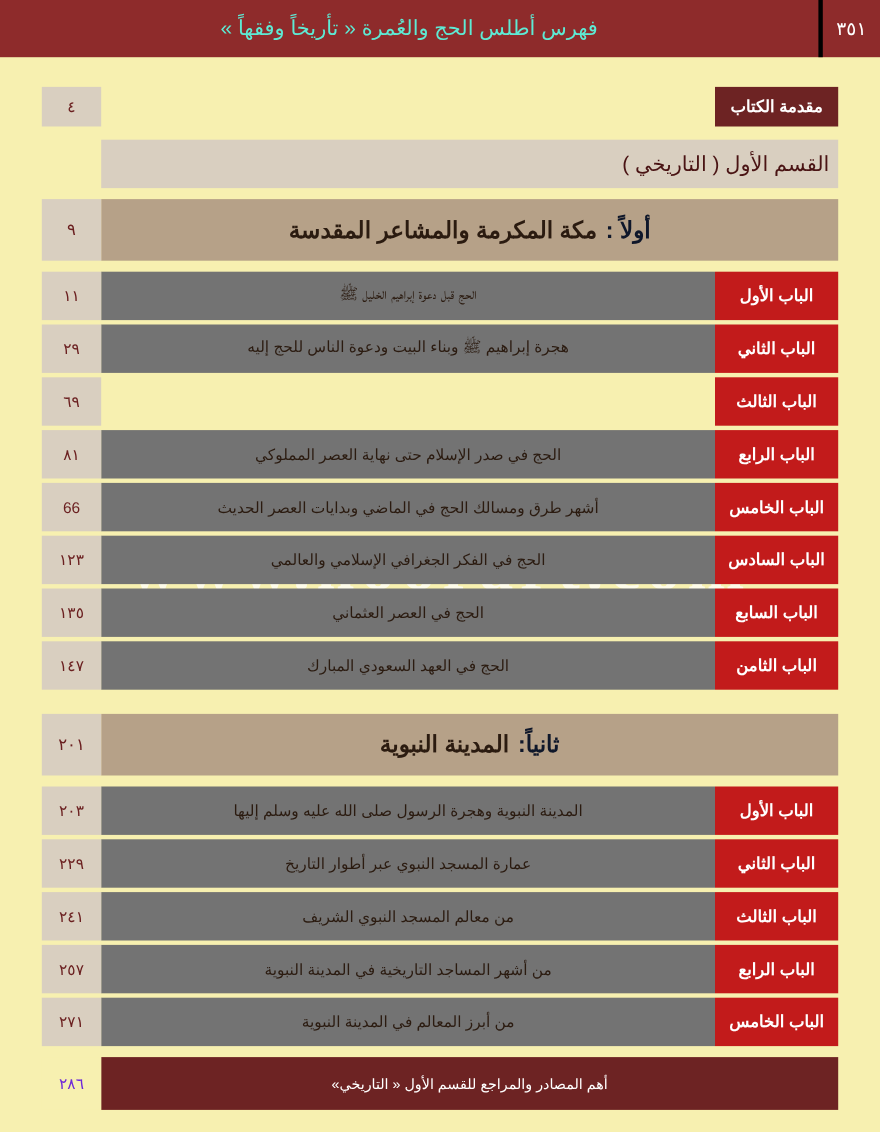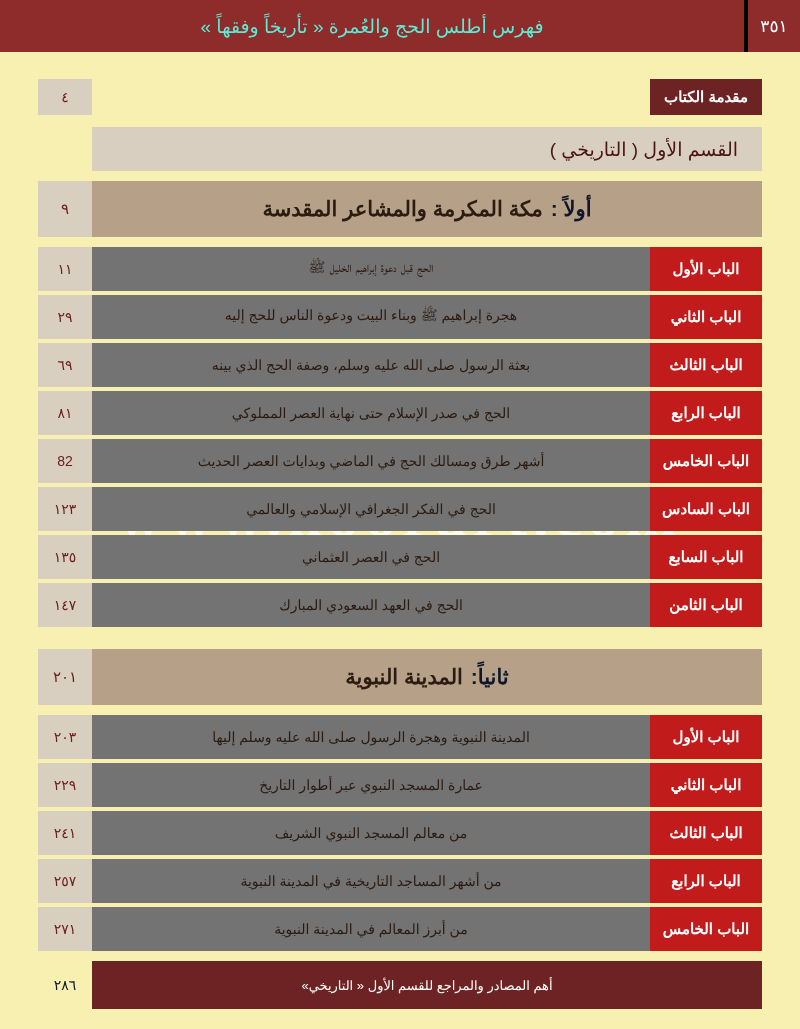--- a/index.html
+++ b/index.html
@@ -95,21 +95,21 @@
 
   
   .row-part { margin-bottom: 10px; }
   .part-bar {
     background: #d9cfc0;
     color: #4a1414;
     font-size: 19px;
     height: 44px;
     display: flex;
     align-items: center;
-    padding: 0 24px;
+    padding: 0 8px;
     flex: 1;
     box-sizing: border-box;
   }
   .part-spacer { width: 54px; }
 
   
   .row-band { margin-bottom: 10px; }
   .band {
     flex: 1;
     background: #b6a188;
@@ -158,21 +158,21 @@
   .foot-bar {
     flex: 1;
     background: #6d2323;
     color: #ffffff;
     font-size: 13px;
     height: 48px;
     display: flex;
     align-items: center;
     justify-content: center;
   }
-  .row-foot .num-cell { height: 48px; background: #f7f0b0; color: #0f172a; }
+  .row-foot .num-cell { height: 48px; background: #f7f0b0; color: #6d28d9; }
 
   .gap { height: 18px; }
 
   
   .watermark {
     position: absolute;
     top: 480px;
     left: 0;
     right: 0;
     text-align: center;
@@ -221,32 +221,31 @@
     <div class="chap-text">الحج قبل دعوة إبراهيم الخليل ﷺ</div>
     <div class="num-cell">١١</div>
   </div>
   <div class="row row-chap">
     <div class="chap-label">الباب الثاني</div>
     <div class="chap-text">هجرة إبراهيم ﷺ وبناء البيت ودعوة الناس للحج إليه</div>
     <div class="num-cell">٢٩</div>
   </div>
   <div class="row row-chap">
     <div class="chap-label">الباب الثالث</div>
-    <div class="chap-text">بعثة الرسول صلى الله عليه وسلم، وصفة الحج الذي بينه</div>
     <div class="num-cell">٦٩</div>
   </div>
   <div class="row row-chap">
     <div class="chap-label">الباب الرابع</div>
     <div class="chap-text">الحج في صدر الإسلام حتى نهاية العصر المملوكي</div>
     <div class="num-cell">٨١</div>
   </div>
   <div class="row row-chap">
     <div class="chap-label">الباب الخامس</div>
     <div class="chap-text">أشهر طرق ومسالك الحج في الماضي وبدايات العصر الحديث</div>
-    <div class="num-cell">82</div>
+    <div class="num-cell">66</div>
   </div>
   <div class="row row-chap">
     <div class="chap-label">الباب السادس</div>
     <div class="chap-text">الحج في الفكر الجغرافي الإسلامي والعالمي</div>
     <div class="num-cell">١٢٣</div>
   </div>
   <div class="row row-chap">
     <div class="chap-label">الباب السابع</div>
     <div class="chap-text">الحج في العصر العثماني</div>
     <div class="num-cell">١٣٥</div>

